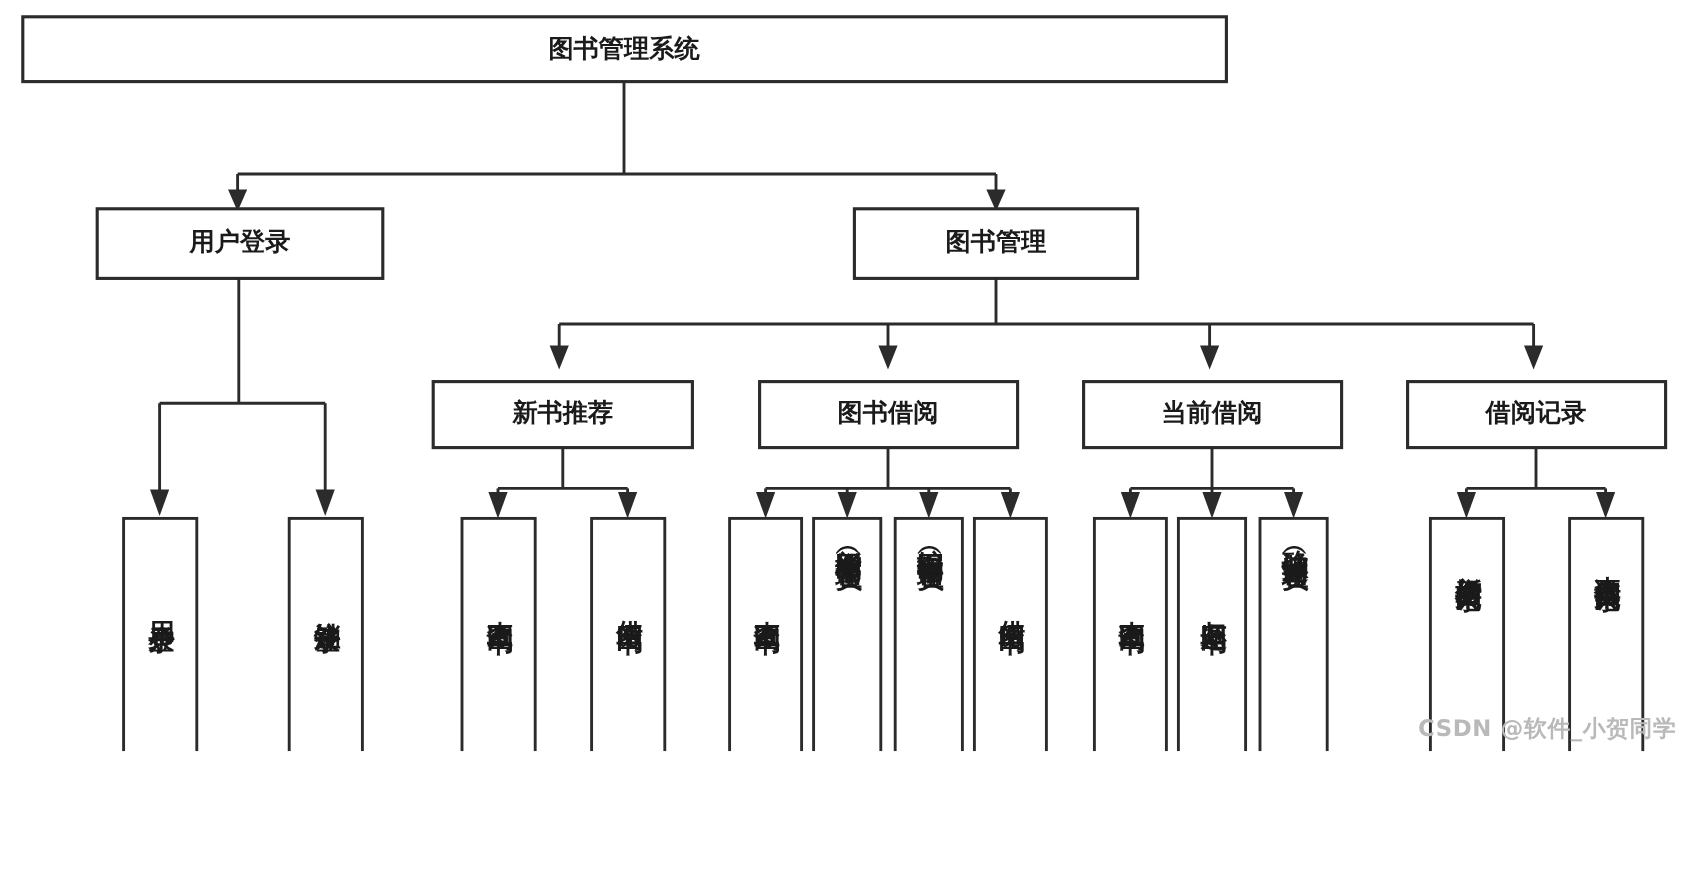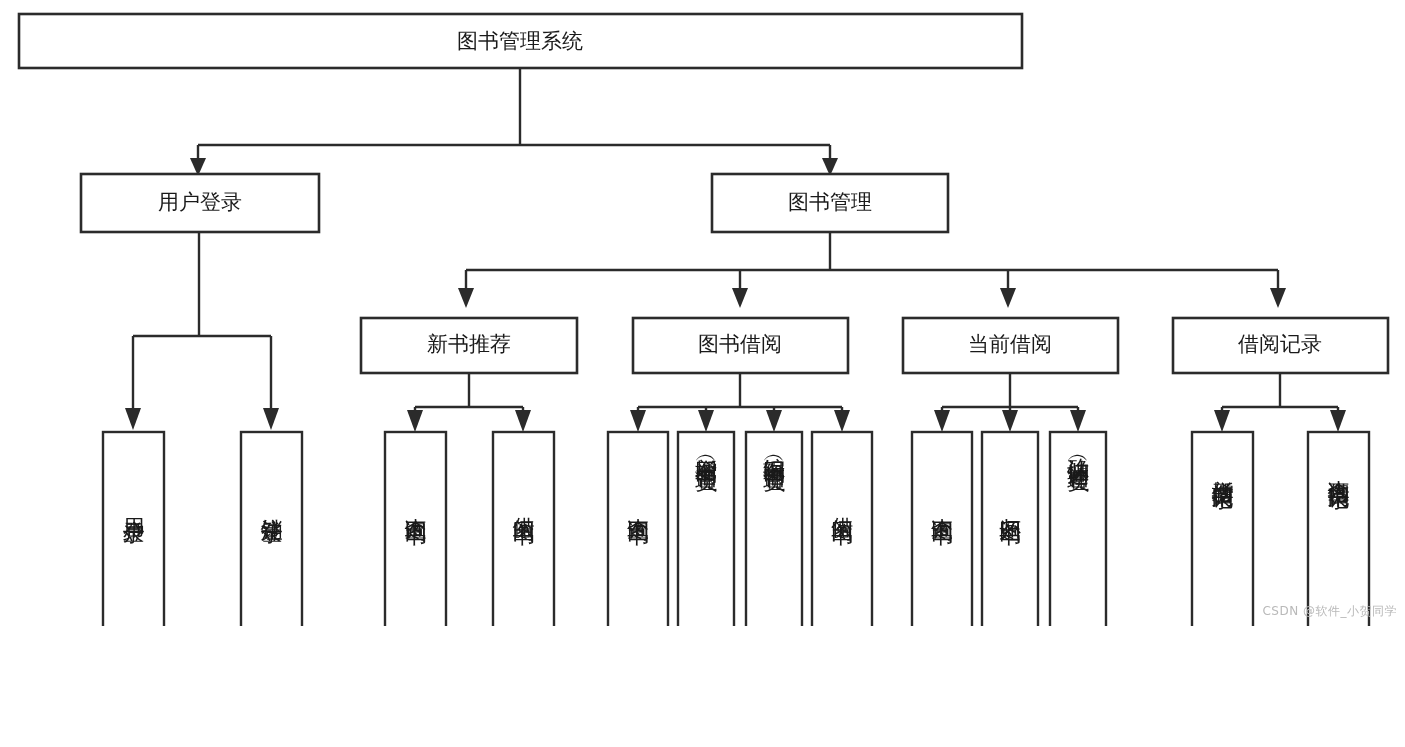--- a/index.html
+++ b/index.html
@@ -9,20 +9,21 @@
   }
   body {
     font-family: "DejaVu Sans", "Liberation Sans", sans-serif;
   }
   #canvas {
     position: relative;
     width: 1405px;
     height: 626px;
     background: #ffffff;
     overflow: hidden;
+    font-weight: bold;
   }
   svg.diagram {
     position: absolute;
     left: 0;
     top: 0;
     width: 1405px;
     height: 747px;
   }
   .node-box {
     fill: #ffffff;
@@ -63,21 +64,21 @@
     line-height: 1.12;
     color: #1a1a1a;
     letter-spacing: 2px;
     white-space: nowrap;
   }
   .watermark {
     position: absolute;
     right: 8px;
     bottom: 6px;
     font-family: "DejaVu Sans", "Liberation Sans", sans-serif;
-    font-size: 12px;
+    font-size: 19px;
     color: #b9b9b9;
     white-space: nowrap;
     letter-spacing: 0.5px;
   }
 </style>
 </head>
 <body>
 
 <div id="canvas">
 

